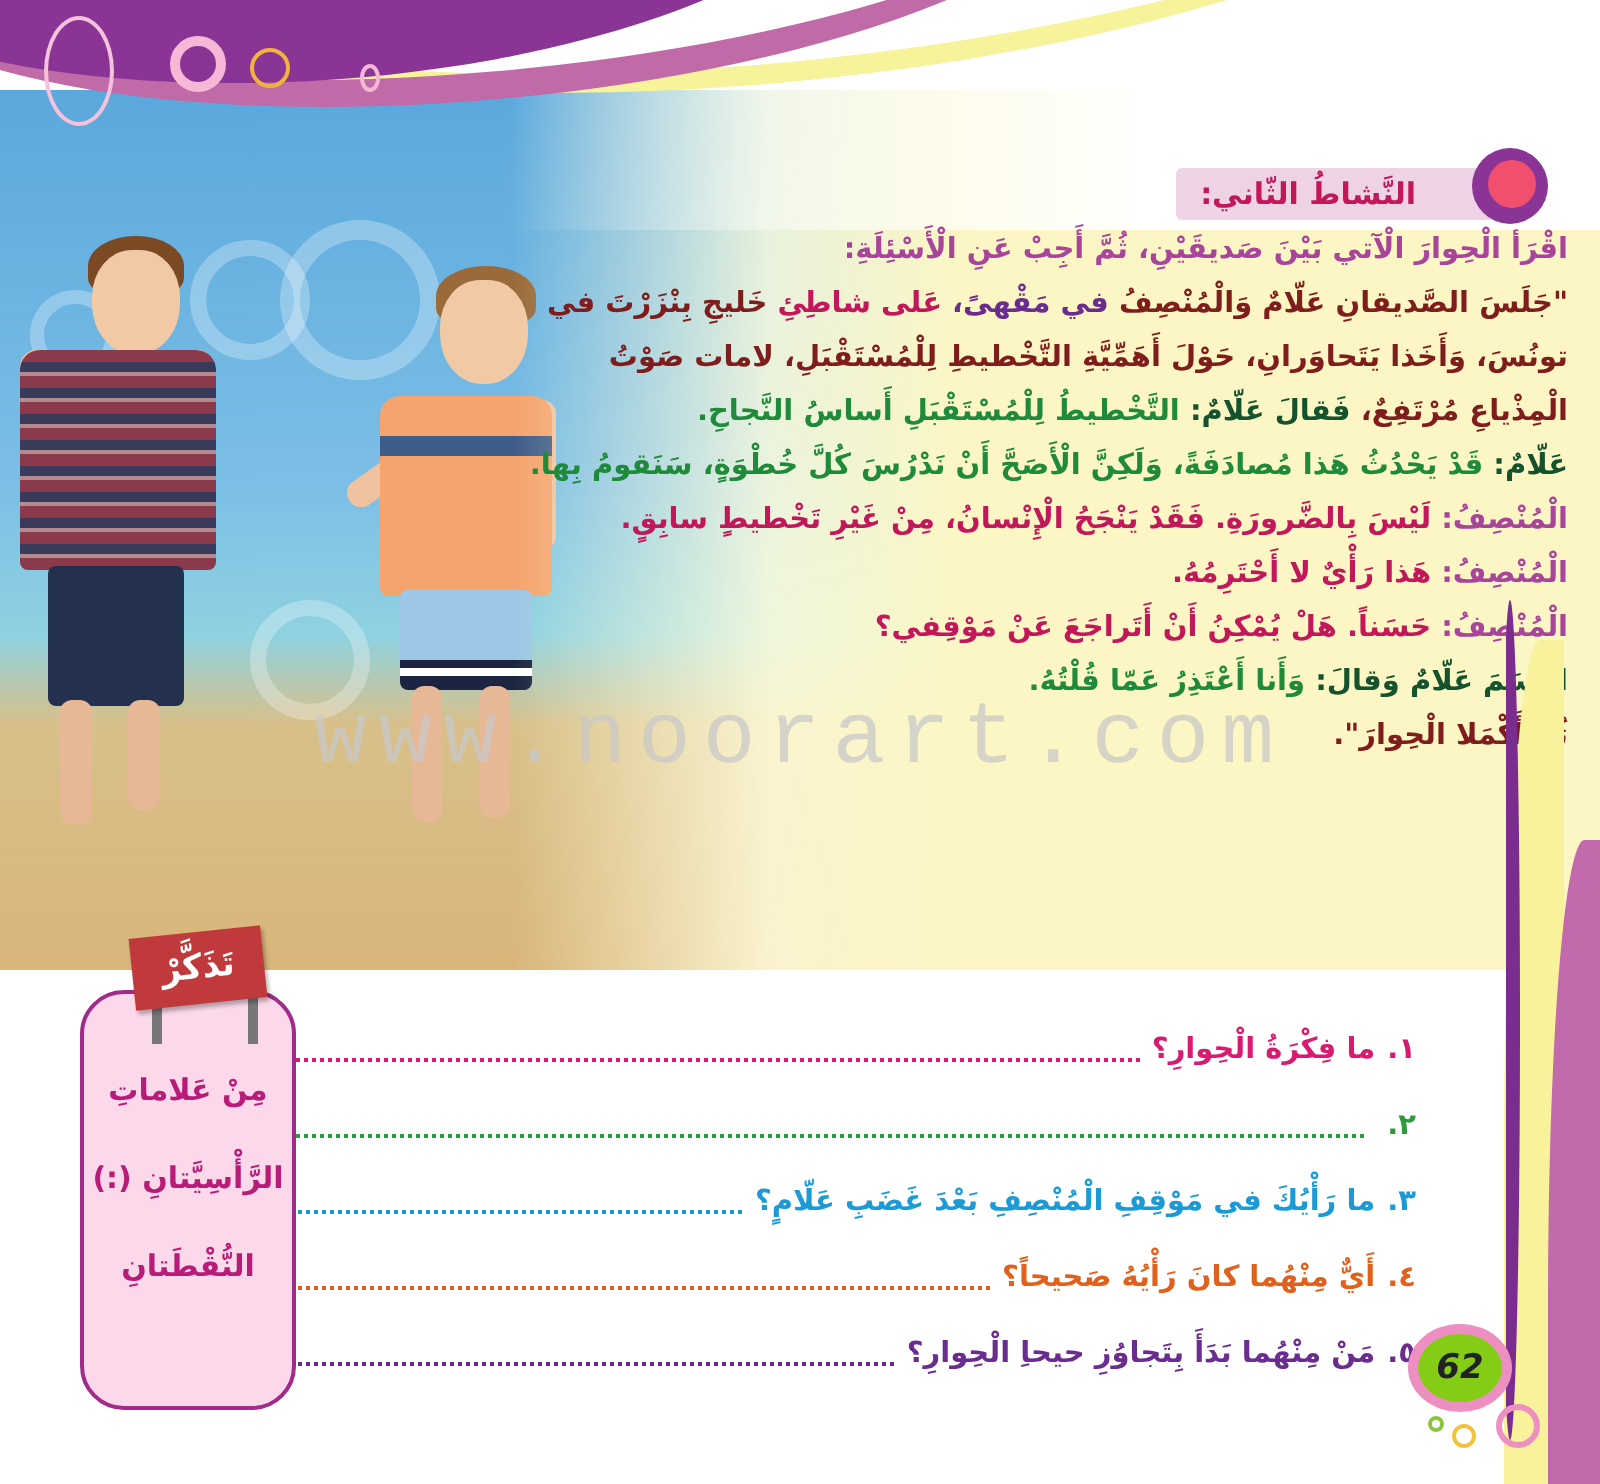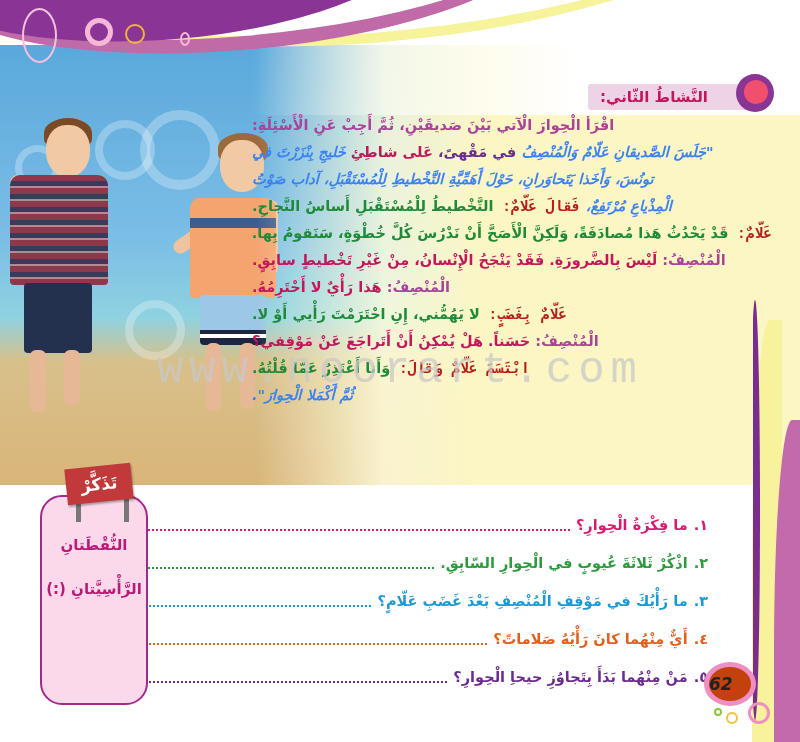--- a/index.html
+++ b/index.html
@@ -31,26 +31,26 @@
   .kid .shorts { position: absolute; border-radius: 4px; }
   .kid .leg { position: absolute; background: #e7b896; border-radius: 6px; }
   .kid .arm { position: absolute; background: #efc3a0; border-radius: 8px; }
   .title-pill { position: absolute; right: 40px; top: 84px; height: 26px; padding: 0 52px 0 12px;
     background: #eed3e7; border-radius: 3px; display: flex; align-items: center; }
   .title-pill span { color: #c2185b; font-weight: bold; font-size: 15px; direction: rtl; }
   .title-dot { position: absolute; right: 26px; top: 74px; width: 38px; height: 38px; border-radius: 50%;
     background: #8a3596; }
   .title-dot::after { content: ""; position: absolute; left: 8px; top: 6px; width: 24px; height: 24px; border-radius: 50%; background: #f0506e; }
 
-  .lines { position: absolute; right: 28px; top: 114px; width: 520px; direction: rtl; text-align: left; }
+  .lines { position: absolute; right: 16px; top: 114px; width: 520px; direction: rtl; text-align: right; }
   .line { font-size: 14.5px; font-weight: bold; line-height: 23px; height: 27px; white-space: nowrap; }
-  .c-blue { color: #3b82f6; font-style: italic; }
+  .c-blue { color: #7f1d1d; }
   .c-pink { color: #c2185b; }
   .c-green { color: #1f8a3a; }
-  .c-orange { color: #b91c1c; font-family: Liberation Mono, monospace; }
+  .c-orange { color: #14532d; }
   .c-mauve { color: #a8449a; }
   .c-purple { color: #6a2c8e; }
 
   .watermark { position: absolute; left: 0; top: 345px; width: 800px; text-align: center; font-family: "Liberation Mono", monospace;
     font-size: 44px; letter-spacing: 6px; color: rgba(200,200,200,0.75); white-space: nowrap; pointer-events: none; }
 
   
   .bar-purple-line { position: absolute; right: 40px; top: 300px; width: 10px; height: 420px; border-radius: 50%; border-right: 7px solid #7b2d8f; }
   .bar-yellow { position: absolute; right: 18px; top: 320px; width: 30px; height: 430px; background: #f8f29c; border-radius: 60% 0 0 0; }
   .bar-mauve { position: absolute; right: 0; top: 420px; width: 26px; height: 330px; background: #c36aac; border-radius: 70% 0 0 0; }
@@ -61,21 +61,21 @@
   .q .num { margin-left: 6px; }
   .q .dots { flex: 1; border-bottom: 2px dotted; height: 1px; margin-right: 6px; margin-top: 10px; }
   .q1 { color: #d81b70; } .q1 .dots { border-color: #d81b70; }
   .q2 { color: #2e9a3e; } .q2 .dots { border-color: #2e9a3e; }
   .q3 { color: #1c9ad6; } .q3 .dots { border-color: #1c9ad6; }
   .q4 { color: #e0601c; } .q4 .dots { border-color: #e0601c; }
   .q5 { color: #6a2c8e; } .q5 .dots { border-color: #6a2c8e; }
 
   
   .page-num { position: absolute; right: 44px; top: 662px; width: 52px; height: 44px; border-radius: 50%;
-    background: #c2410c; border: 5px solid #ee8fc2; display: flex; align-items: center; }
+    background: #84cc16; border: 5px solid #ee8fc2; display: flex; align-items: center; justify-content: center; }
   .page-num span { font-family: "DejaVu Sans", sans-serif; font-style: italic; font-weight: bold; font-size: 17px; color: #222; }
 
   
   .remind-box { position: absolute; left: 40px; top: 495px; width: 108px; height: 210px; border: 2px solid #a12a8a;
     border-radius: 22px; background: #fbd9ea; direction: rtl; padding-top: 26px; text-align: center; }
   .remind-box div { color: #b81c78; font-weight: bold; font-size: 15px; height: 44px; line-height: 44px; white-space: nowrap; }
   .sign-post { position: absolute; top: 498px; width: 5px; height: 24px; background: #777; }
   .sign { position: absolute; left: 66px; top: 466px; width: 66px; height: 36px; background: #c0393b; transform: rotate(-6deg);
     display: flex; align-items: center; justify-content: center; box-shadow: 1px 2px 2px rgba(0,0,0,0.3); }
   .sign span { color: #ffffff; font-weight: bold; font-size: 17px; direction: rtl; }
@@ -125,75 +125,74 @@
   <div class="ring" style="left:180px;top:32px;width:10px;height:14px;border-width:2px;border-color:#f6b8d6;"></div>
 
   <div class="title-pill">
     <span>النَّشاطُ الثّاني:</span>
   </div>
   <div class="title-dot"></div>
 
   <div class="lines">
     <div class="line c-mauve"><span>اقْرَأ الْحِوارَ الْآتي بَيْنَ صَديقَيْنِ، ثُمَّ أَجِبْ عَنِ الْأَسْئِلَةِ:</span></div>
     <div class="line"><span class="c-blue">"جَلَسَ الصَّديقانِ عَلّامٌ وَالْمُنْصِفُ</span><span class="c-purple"> في مَقْهىً، </span><span class="c-pink">عَلى شاطِئِ</span><span class="c-blue"> خَليجِ بِنْزَرْتَ في</span></div>
-    <div class="line c-blue"><span>تونُسَ، وَأَخَذا يَتَحاوَرانِ، حَوْلَ أَهَمِّيَّةِ التَّخْطيطِ لِلْمُسْتَقْبَلِ، آداب صَوْتُ</span></div>
+    <div class="line c-blue"><span>تونُسَ، وَأَخَذا يَتَحاوَرانِ، حَوْلَ أَهَمِّيَّةِ التَّخْطيطِ لِلْمُسْتَقْبَلِ، لامات صَوْتُ</span></div>
     <div class="line"><span class="c-blue">الْمِذْياعِ مُرْتَفِعٌ، </span><span class="c-orange">فَقالَ عَلّامٌ: </span><span class="c-green">التَّخْطيطُ لِلْمُسْتَقْبَلِ أَساسُ النَّجاحِ.</span></div>
     <div class="line"><span class="c-orange">عَلّامٌ: </span><span class="c-green">قَدْ يَحْدُثُ هَذا مُصادَفَةً، وَلَكِنَّ الْأَصَحَّ أَنْ نَدْرُسَ كُلَّ خُطْوَةٍ، سَنَقومُ بِها.</span></div>
     <div class="line"><span class="c-mauve">الْمُنْصِفُ: </span><span class="c-pink">لَيْسَ بِالضَّرورَةِ. فَقَدْ يَنْجَحُ الْإِنْسانُ، مِنْ غَيْرِ تَخْطيطٍ سابِقٍ.</span></div>
     <div class="line"><span class="c-mauve">الْمُنْصِفُ: </span><span class="c-pink">هَذا رَأْيٌ لا أَحْتَرِمُهُ.</span></div>
-    <div class="line"><span class="c-orange">عَلّامٌ بِغَضَبٍ: </span><span class="c-green">لا يَهُمُّني، إِنِ احْتَرَمْتَ رَأْيي أَوْ لا.</span></div>
     <div class="line"><span class="c-mauve">الْمُنْصِفُ: </span><span class="c-pink">حَسَناً. هَلْ يُمْكِنُ أَنْ أَتَراجَعَ عَنْ مَوْقِفي؟</span></div>
     <div class="line"><span class="c-orange">ابْتَسَمَ عَلّامٌ وَقالَ: </span><span class="c-green">وَأَنا أَعْتَذِرُ عَمّا قُلْتُهُ.</span></div>
     <div class="line c-blue"><span>ثُمَّ أَكْمَلا الْحِوارَ".</span></div>
   </div>
 
   <div class="watermark">www.noorart.com</div>
 
   <div class="bar-yellow"></div>
   <div class="bar-mauve"></div>
   <div class="bar-purple-line"></div>
 
   <div class="questions">
     <div class="q q1">
       <span class="num">١.</span>
       <span>ما فِكْرَةُ الْحِوارِ؟</span>
       <span class="dots"></span>
     </div>
     <div class="q q2">
       <span class="num">٢.</span>
-      <span>اذْكُرْ ثَلاثَةَ عُيوبٍ في الْحِوارِ السّابِقِ.</span>
       <span class="dots"></span>
     </div>
     <div class="q q3">
       <span class="num">٣.</span>
       <span>ما رَأْيُكَ في مَوْقِفِ الْمُنْصِفِ بَعْدَ غَضَبِ عَلّامٍ؟</span>
       <span class="dots"></span>
     </div>
     <div class="q q4">
       <span class="num">٤.</span>
-      <span>أَيٌّ مِنْهُما كانَ رَأْيُهُ صَلاماتً؟</span>
+      <span>أَيٌّ مِنْهُما كانَ رَأْيُهُ صَحيحاً؟</span>
       <span class="dots"></span>
     </div>
     <div class="q q5">
       <span class="num">٥.</span>
       <span>مَنْ مِنْهُما بَدَأَ بِتَجاوُزِ حيحاِ الْحِوارِ؟</span>
       <span class="dots"></span>
     </div>
   </div>
 
   <div class="page-num">
     <span>62</span>
   </div>
   <div class="ring" style="right:30px;top:702px;width:22px;height:22px;border-width:3px;border-color:#ee8fc2;"></div>
   <div class="ring" style="right:62px;top:712px;width:12px;height:12px;border-width:2px;border-color:#f2c23b;"></div>
   <div class="ring" style="right:78px;top:708px;width:8px;height:8px;border-width:2px;border-color:#8cc63f;"></div>
 
   <div class="remind-box">
+    <div>مِنْ عَلاماتِ</div>
+    <div>الرَّأْسِيَّتانِ (:)</div>
     <div>النُّقْطَتانِ</div>
-    <div>الرَّأْسِيَّتانِ (:)</div>
   </div>
   <div class="sign-post" style="left:76px;"></div>
   <div class="sign-post" style="left:124px;"></div>
   <div class="sign">
     <span>تَذَكَّرْ</span>
   </div>
 
 </div>
 
 </body></html>

